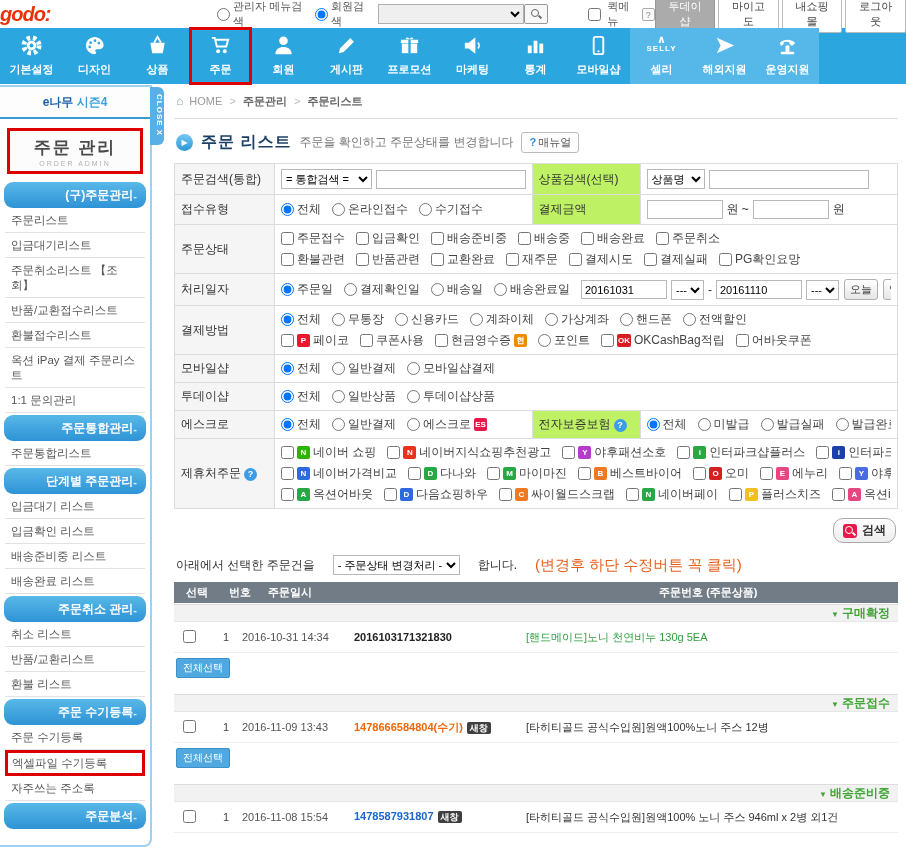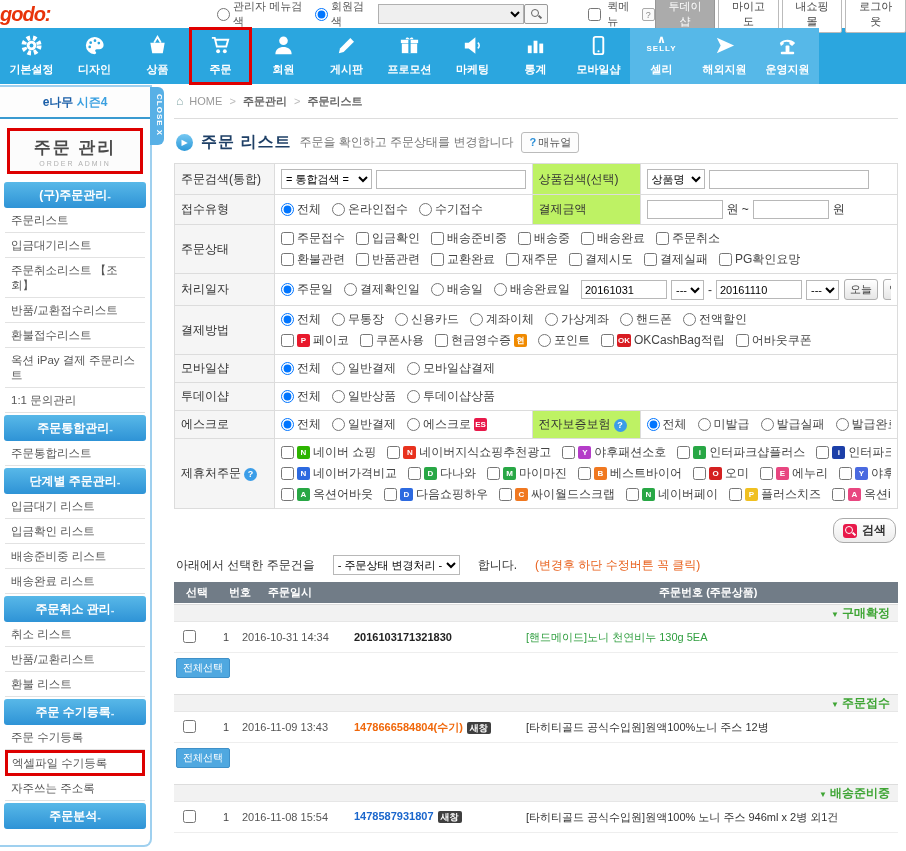--- a/index.html
+++ b/index.html
@@ -42,22 +42,22 @@
   .close-tab { position:absolute; right:-14px; top:0; width:14px; padding:7px 0 9px;
     background:#58b0e6; color:#fff; border-radius:0 6px 6px 0; font-size:8px; font-weight:bold;
     writing-mode:vertical-rl; text-align:center; letter-spacing:1px; cursor:pointer; }
   .skin-tab { text-align:center; padding:7px 0 6px; border-bottom:2px solid #3a9ad0; font-weight:bold; font-size:12px; background:#fdfdfd; }
   .skin-brand { color:#1b5fa8; }
   .skin-season { color:#3aa0e0; }
   .side-title { margin:9px 7px 8px; border:3px solid #dd0000; text-align:center; padding:5px 0 4px; background:#fcfcfc; }
   .side-title-main { font-size:17px; font-weight:bold; color:#4a4a4a; letter-spacing:2px; }
   .side-title-sub { font-size:7px; color:#b0b0b0; letter-spacing:2px; margin-top:1px; }
   .side-section-header { margin:2px 4px 0; background:linear-gradient(#58b8e8,#2e93d6); color:#fff;
-    font-weight:bold; font-size:12px; padding:5px 9px 4px; border-radius:3px;
-    display:flex; justify-content:center; align-items:center; cursor:pointer; }
+    font-weight:bold; font-size:12px; padding:5px 9px 4px; border-radius:9px;
+    display:flex; justify-content:flex-end; align-items:center; cursor:pointer; }
   .collapse-btn { font-weight:bold; color:#d8eefc; font-size:11px; }
   .side-item { margin:0 5px; padding:5px 6px 4px; border-bottom:1px solid #e2e2e2; color:#555; font-size:11.5px; cursor:pointer; background:#fff; }
   .side-item.boxed { border:3px solid #dd0000; padding:3px 4px 2px; }
   
   .main { margin-left:170px; padding:2px 8px 0 4px; }
   .breadcrumb { font-size:11px; color:#999; padding:8px 2px 9px; border-bottom:1px solid #ddd; }
   .home-icon { font-size:12px; color:#8aa; margin-right:3px; }
   .crumb-strong { color:#666; font-weight:bold; }
   .bc-sep { margin:0 4px; color:#bbb; }
   .page-head { display:flex; align-items:center; gap:8px; padding:13px 0 10px 2px; }
@@ -84,21 +84,21 @@
   .q-badge { display:inline-block; width:13px; height:13px; border-radius:50%; background:#3b9de8;
     color:#fff; font-size:9px; line-height:13px; text-align:center; font-weight:bold; margin-left:3px; }
   .search-btn-row { text-align:right; padding:9px 2px 4px; }
   .search-btn { border:1px solid #aaa; background:linear-gradient(#fff,#ececec); padding:3px 9px;
     font-size:12px; font-weight:bold; color:#333; border-radius:10px; display:inline-flex; gap:5px; align-items:center; cursor:pointer; }
   .sb-icon { width:14px; height:14px; background:#e8194a; border-radius:3px; position:relative; }
   .sb-icon .mag { left:1px; top:1px; width:12px; height:12px; }
   
   .change-bar { padding:8px 0 7px 2px; font-size:12px; color:#333; display:flex; align-items:center; gap:18px; }
   .change-select { border:1px solid #b8b8b8; height:20px; font-size:11px; background:#fff; }
-  .change-note { color:#e8601c; font-size:12px; }
+  .change-note { color:#e8601c; font-size:15px; }
   .results-header { background:#717c87; color:#fff; font-size:11px; font-weight:bold; height:21px;
     display:flex; align-items:center; position:relative; }
   .rh.c1 { width:46px; text-align:center; }
   .rh.c2 { width:40px; text-align:center; }
   .rh.c3 { margin-left:8px; }
   .rh.c4 { position:absolute; left:67%; }
   .group-header { background:#f2f2f2; border-top:1px solid #ddd; border-bottom:1px solid #e6e6e6;
     height:18px; display:flex; align-items:center; justify-content:flex-end; padding-right:8px; }
   .group-status { color:#3fa535; font-weight:bold; font-size:12px; cursor:pointer; }
   .tri { font-size:8px; margin-right:3px; }

